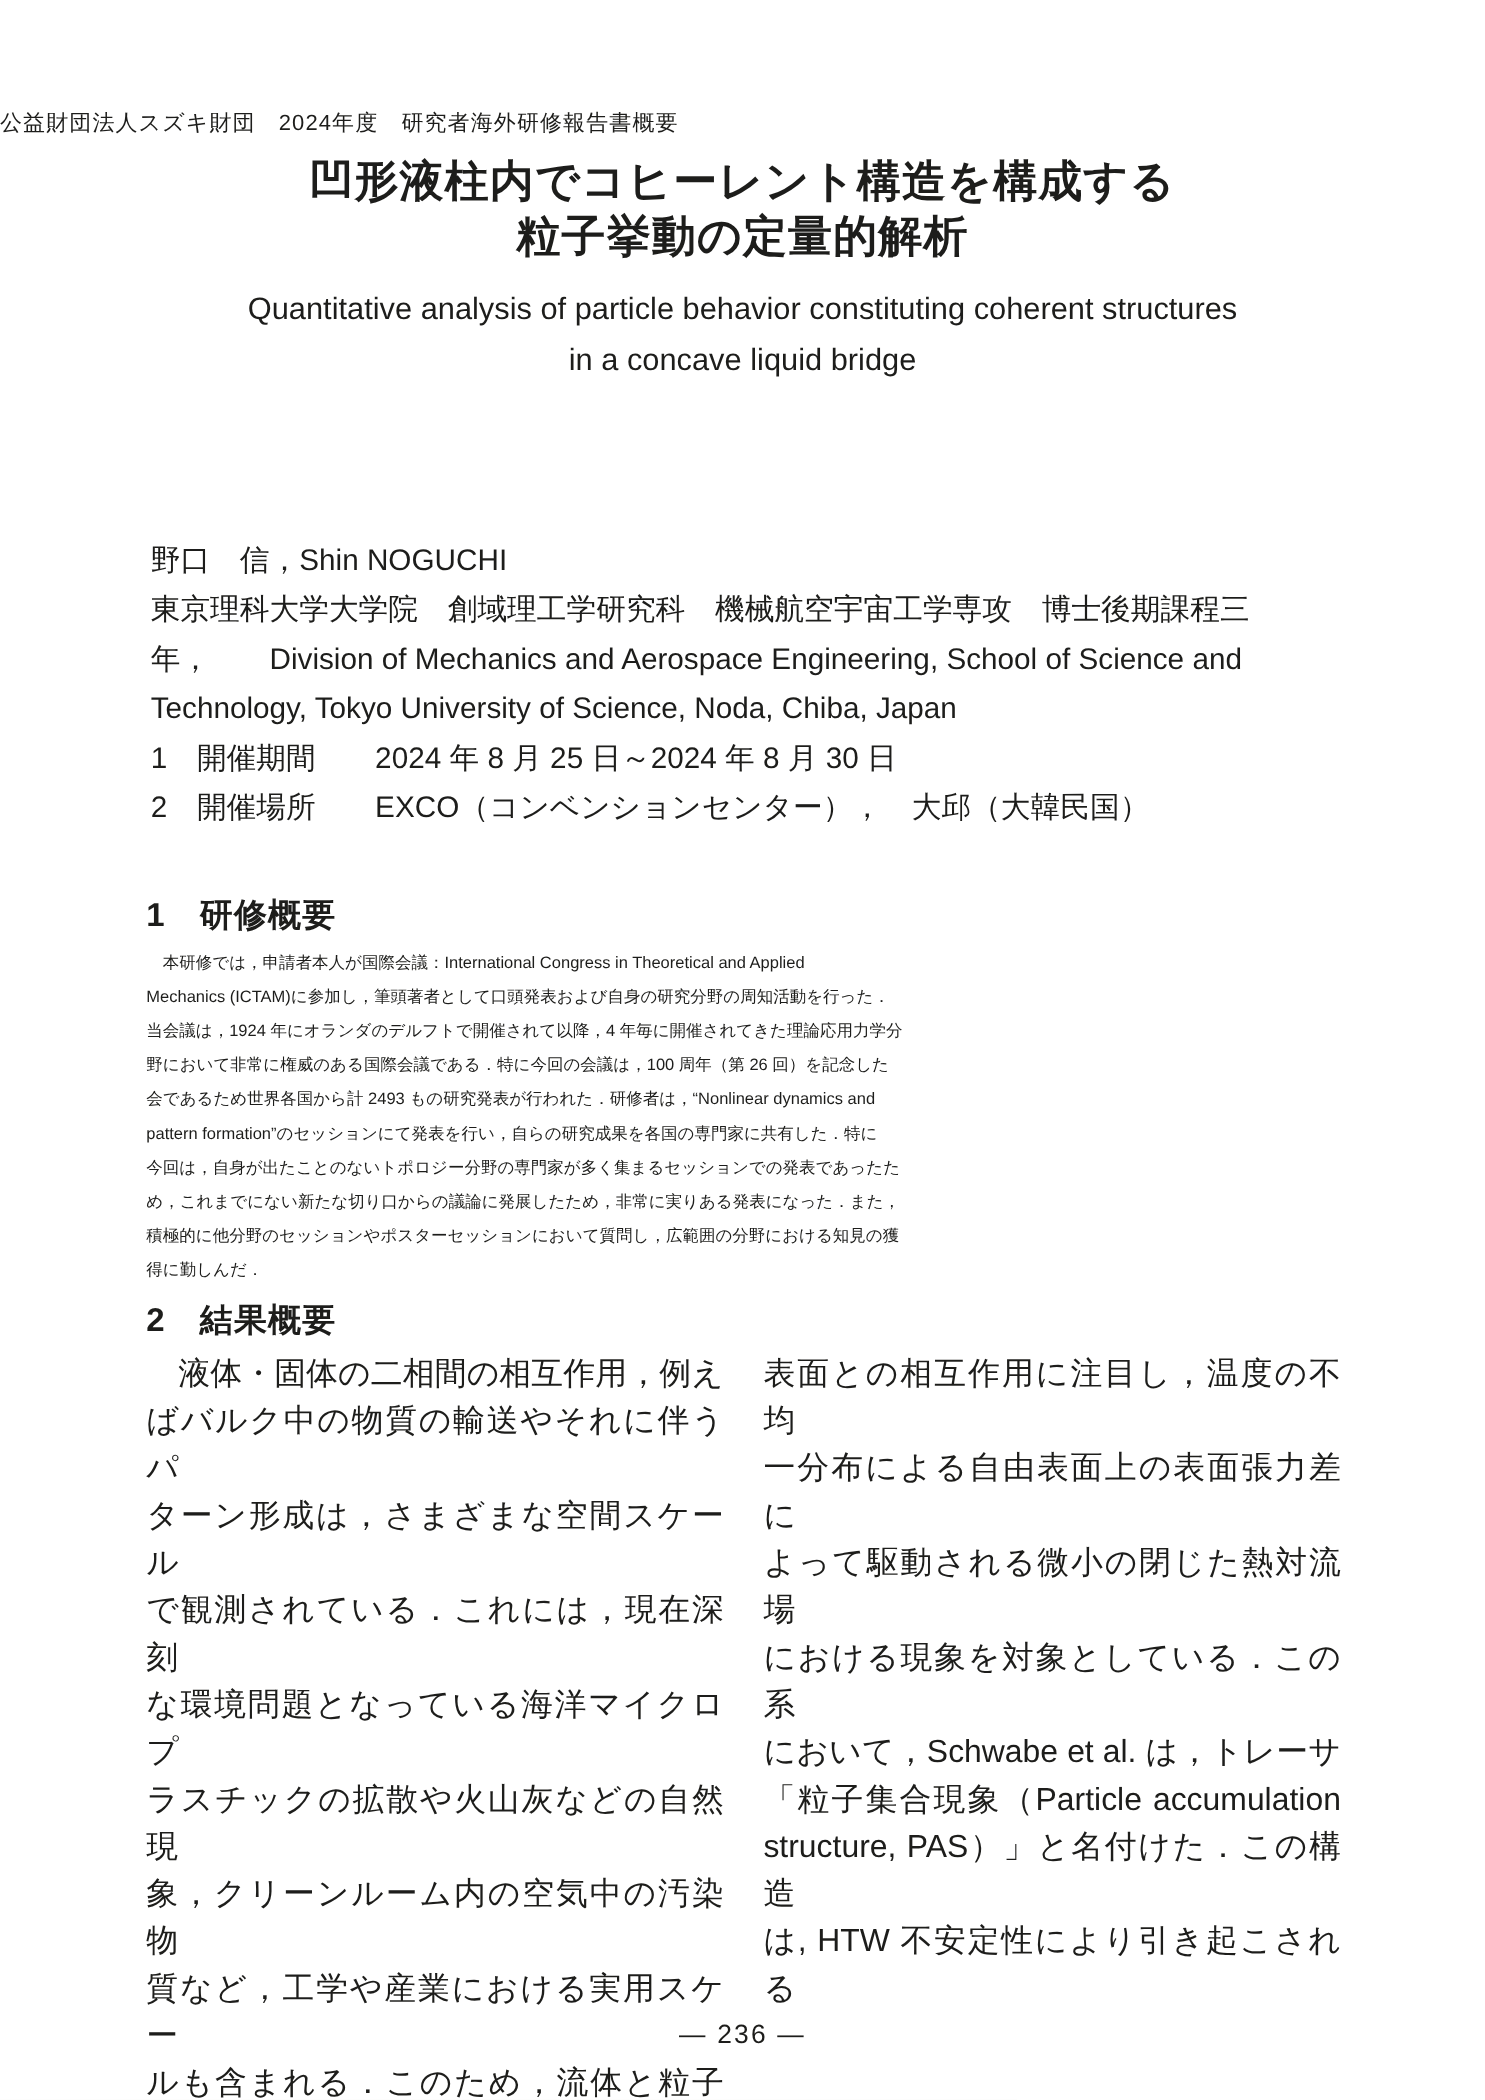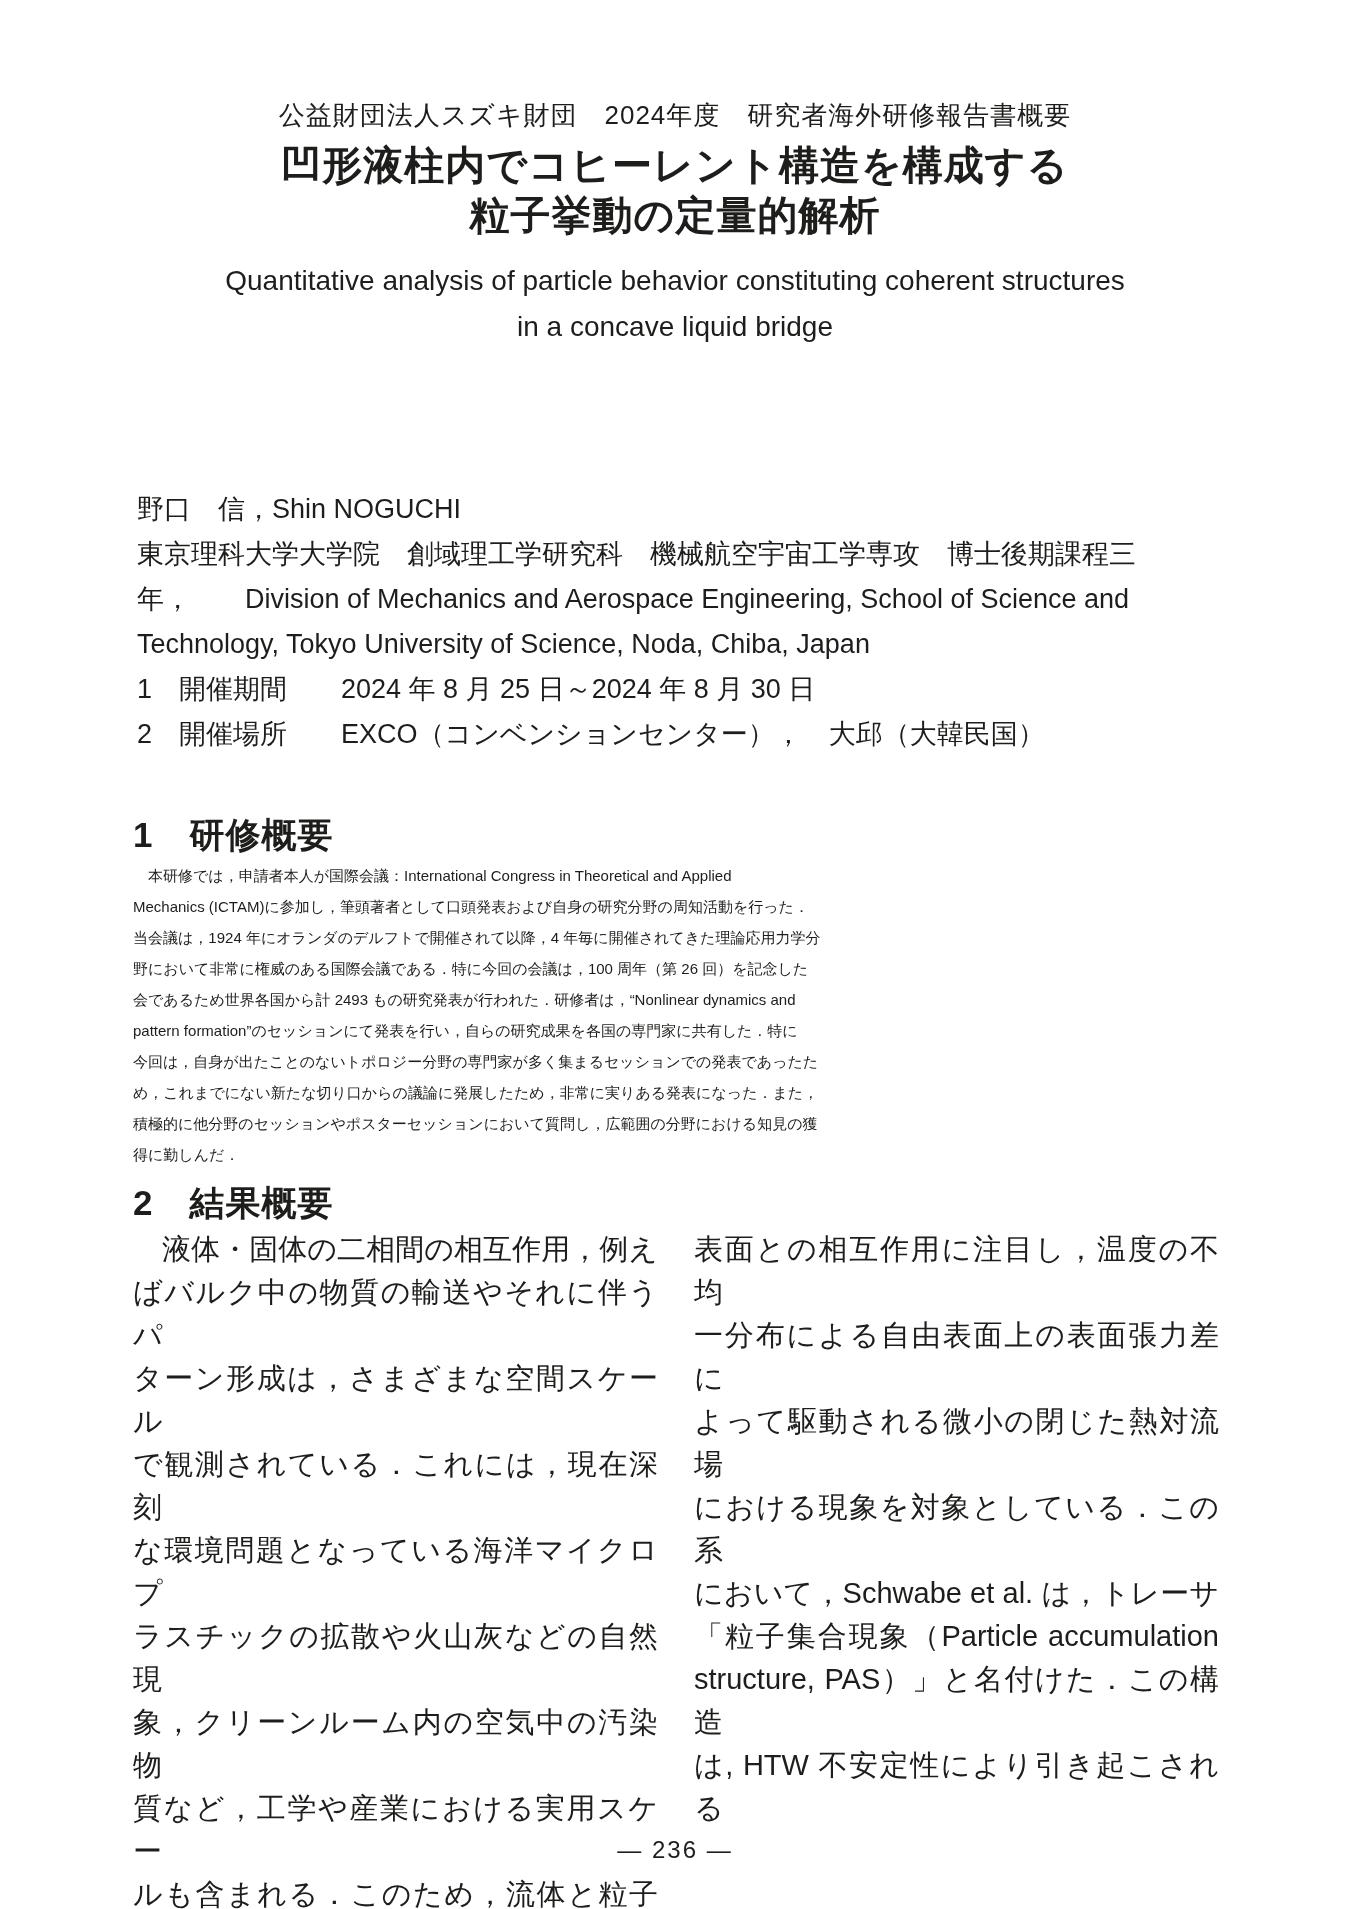--- a/index.html
+++ b/index.html
@@ -7,38 +7,38 @@
     position:relative;
     width:1350px;height:1909px;
     margin:0 auto;
     background:#ffffff;
     color:#1d1d1b;
     font-family:"Liberation Sans","DejaVu Sans",sans-serif;
     overflow:hidden;
   }
   .header-note{
     position:absolute;top:98px;left:0;right:0;
-    text-align:center;font-size:26px;letter-spacing:1px;
+    font-size:20px;letter-spacing:1px;
   }
   .title-ja{
     position:absolute;top:140px;left:0;right:0;
     text-align:center;font-size:40px;font-weight:bold;line-height:50px;
     letter-spacing:1px;
   }
   .title-en{
     position:absolute;top:258px;left:0;right:0;
     text-align:center;font-size:28px;line-height:46px;font-weight:normal;
   }
   .author-block{
     position:absolute;top:487px;left:137px;width:1086px;
     font-size:27px;line-height:45px;
   }
   .sec-head{
     position:absolute;left:133px;
-    font-size:35px;font-weight:bold;letter-spacing:1px;
+    font-size:30px;font-weight:bold;letter-spacing:1px;
   }
   .sec1-head{top:812px;}
   .sec1-body{
     position:absolute;top:860px;left:133px;width:1090px;
     font-size:15px;line-height:31px;
   }
   .sec2-head{top:1180px;}
   .columns{
     position:absolute;top:1228px;left:133px;width:1086px;
     display:flex;gap:36px;

